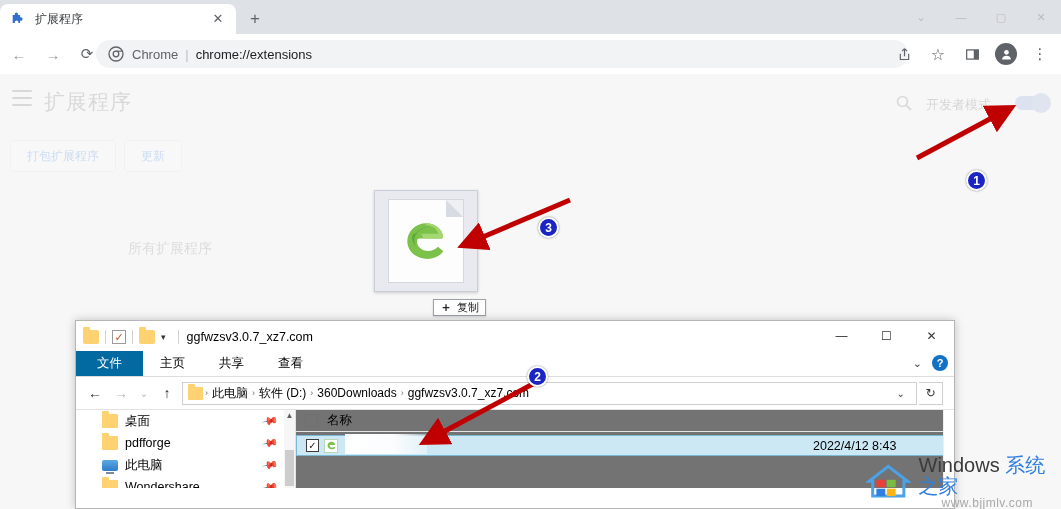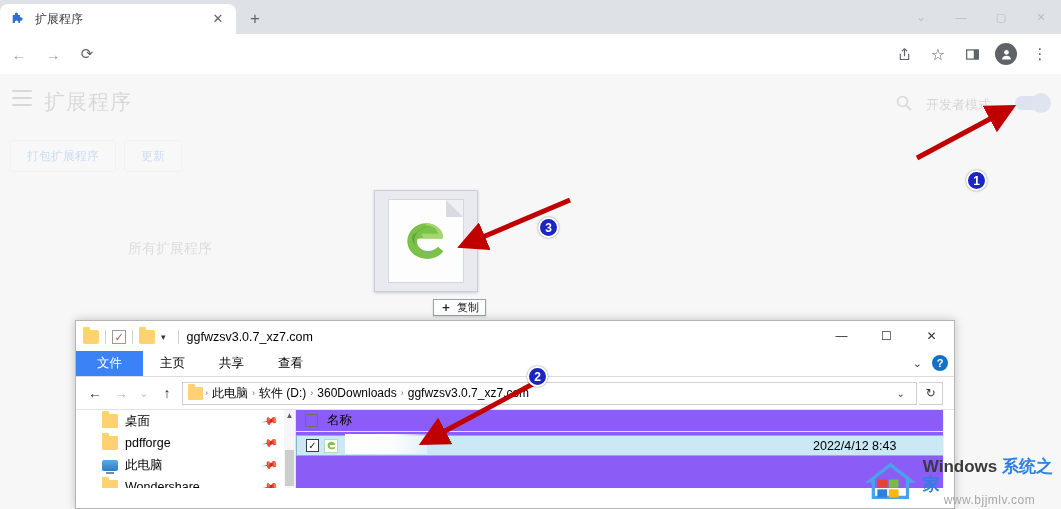--- a/index.html
+++ b/index.html
@@ -162,21 +162,21 @@
     justify-content: center; font-size: 12px; color: #333;
   }
   .exp-ribbon {
     height: 25px; background: #fff; display: flex; align-items: flex-end;
     border-bottom: 1px solid #dcdcdc; position: relative;
   }
   .ribbon-tab {
     height: 25px; padding: 0 17px; display: flex; align-items: center;
     font-size: 12.5px; color: #000;
   }
-  .ribbon-tab.file { background: #3b82f6; color: #fff; padding: 0 21px; }
+  .ribbon-tab.file { background: #0369a1; color: #fff; padding: 0 21px; }
   .ribbon-right { position: absolute; right: 6px; top: 3px; display: flex; align-items: center; }
   .ribbon-chev { font-size: 11px; color: #444; margin-right: 10px; }
   .help-circle {
     width: 16px; height: 16px; border-radius: 50%; background: #1271c5; color: #fff;
     font-size: 11px; font-weight: bold; display: flex; align-items: center;
     justify-content: center;
   }
   .exp-addressbar {
     height: 32px; display: flex; align-items: center; padding: 0 6px; background: #fff;
   }
@@ -239,21 +239,21 @@
     position: absolute; right: 0; top: 0; width: 11px; height: 100%; background: #f6f6f6;
   }
   .side-scroll-thumb {
     position: absolute; right: 1px; top: 40px; width: 9px; height: 36px; background: #cdcdcd;
   }
   .side-scroll-up {
     position: absolute; right: 1px; top: 1px; width: 9px; text-align: center;
     font-size: 8px; color: #606060;
   }
 
-  .exp-filelist { flex: 1; background: #8b5cf6; position: relative; }
+  .exp-filelist { flex: 1; background: #737373; position: relative; }
   .col-head {
     height: 22px; display: flex; align-items: center; border-bottom: 1px solid #e4e4e4;
     font-size: 12.5px; color: #000;
   }
   .col-check {
     width: 13px; height: 13px; border: 1px solid #6f6f6f; margin: 0 9px 0 9px; flex: 0 0 13px;
   }
   .col-name { flex: 1; }
   .col-div { width: 1px; height: 14px; background: #e0e0e0; }
   .col-date { width: 150px; padding-left: 10px; }
@@ -291,21 +291,21 @@
     border: 2px solid #fff; box-shadow: 0 0 2px rgba(0,0,0,.5); z-index: 40;
   }
   .arrow-svg { position: absolute; z-index: 35; pointer-events: none; }
 
   
   .watermark {
     position: absolute; left: 866px; top: 458px; width: 190px; height: 48px;
     display: flex; align-items: center; z-index: 50;
   }
   .wm-text { margin-left: 8px; line-height: 1.05; }
-  .wm-line1 { font-size: 17px; font-weight: bold; }
+  .wm-line1 { font-size: 20px; font-weight: normal; }
   .wm-win { color: #3a3a3a; }
   .wm-cn { color: #2f7fe0; }
   .wm-line2 { font-size: 12px; color: #a8a8a8; letter-spacing: .5px; text-align: center; }
 </style>
 </head>
 <body>
 
 <div id="screen">
 
   <div class="ext-page">
@@ -350,20 +350,32 @@
       <div class="win-btn">—</div>
       <div class="win-btn">▢</div>
       <div class="win-btn">✕</div>
     </div>
   </div>
 
   <div class="chrome-toolbar">
     <div class="nav-btn">←</div>
     <div class="nav-btn">→</div>
     <div class="nav-btn active">⟳</div>
+  </div>
+  <div class="omnibox">
+    <span class="omnibox-icon">
+      <svg viewBox="0 0 16 16" width="16" height="16">
+        <circle cx="8" cy="8" r="7" fill="none" stroke="#5f6368" stroke-width="1.3"></circle>
+        <circle cx="8" cy="8" r="2.8" fill="none" stroke="#5f6368" stroke-width="1.3"></circle>
+        <line x1="8" y1="5.2" x2="15" y2="5.2" stroke="#5f6368" stroke-width="1.1"></line>
+      </svg>
+    </span>
+    <span class="omnibox-chrome-label">Chrome</span>
+    <span class="omnibox-sep">|</span>
+    <span class="omnibox-url">chrome://extensions</span>
   </div>
   <div class="tb-right">
     <div class="tb-icon">
       <svg viewBox="0 0 18 18" width="15" height="15">
           <path d="M4 8v7h10V8" fill="none" stroke="#5f6368" stroke-width="1.4"></path>
           <path d="M9 11V2m0 0L6 5m3-3 3 3" fill="none" stroke="#5f6368" stroke-width="1.4"></path>
         </svg>
     </div>
     <div class="tb-icon" style="font-size:16px">☆</div>
     <div class="tb-icon">

